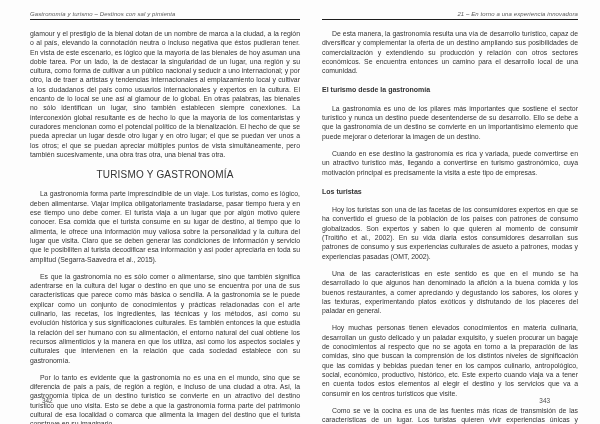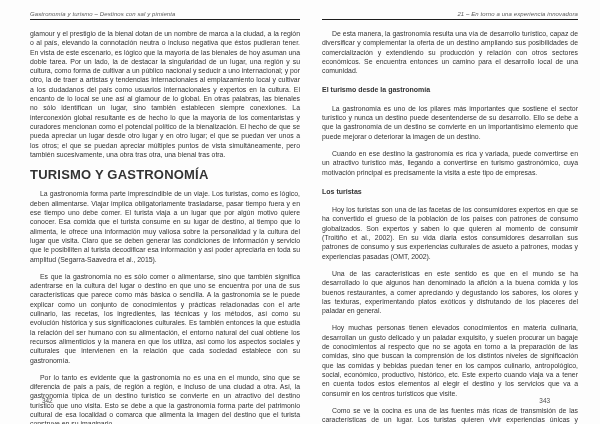--- a/index.html
+++ b/index.html
@@ -39,25 +39,25 @@
   .page-body {
     margin-top: 9px;
     font-size: 6.9px;
     line-height: 9.3px;
     text-align: justify;
     color: #333;
   }
   .para { margin-bottom: 8px; text-indent: 10px; }
   .para--noindent { text-indent: 0; }
   .heading {
-    font-weight: bold;
-    font-size: 13px;
+    font-weight: normal;
+    font-size: 10px;
     letter-spacing: 0.2px;
     margin: 11px 0 10px 0;
-    text-align: left;
+    text-align: center;
   }
   .subheading {
     font-weight: bold;
     font-size: 7px;
     margin: 10px 0 9px 0;
     text-align: left;
   }
 
   .page-number {
     position: absolute;

